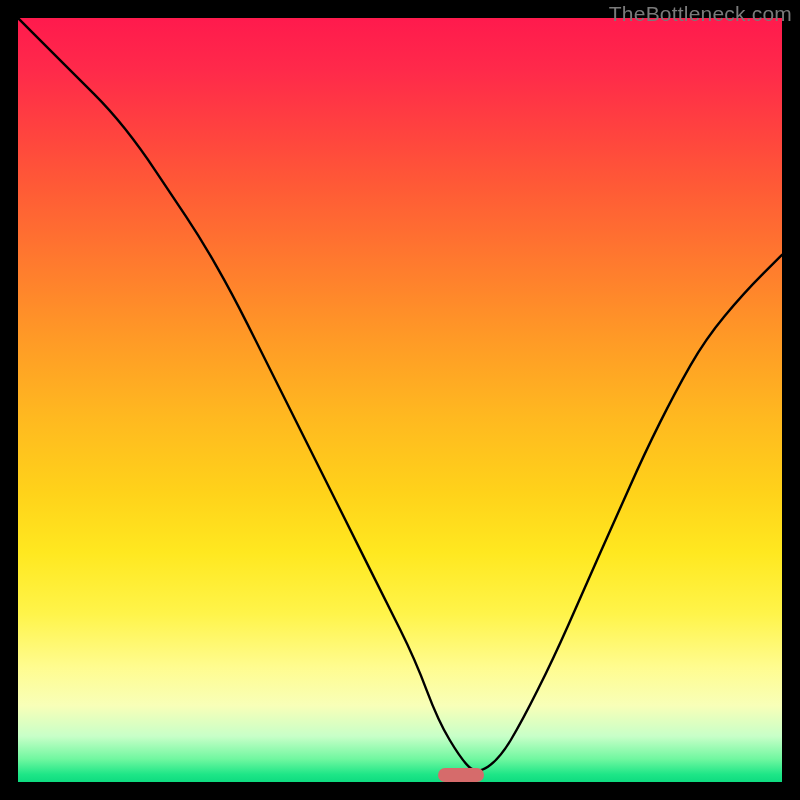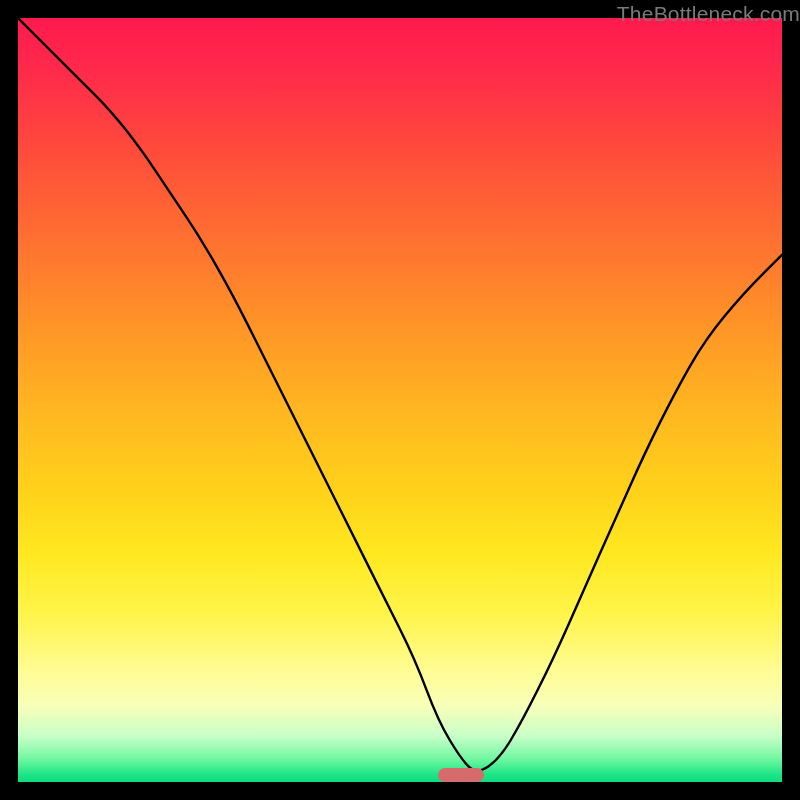--- a/index.html
+++ b/index.html
@@ -38,21 +38,21 @@
       #f8ffb8 90%,
       #c8ffc8 94%,
       #70f7a0 97%,
       #1ee687 99%,
       #0edb80 100%
     );
   }
   .watermark {
     position: absolute;
     top: 2px;
-    right: 0;
+    right: 8px;
     color: #7a7a7a;
     font-size: 21px;
     font-weight: 500;
     letter-spacing: 0.2px;
     user-select: none;
   }
   svg.curve {
     position: absolute;
     left: 0;
     top: 0;

